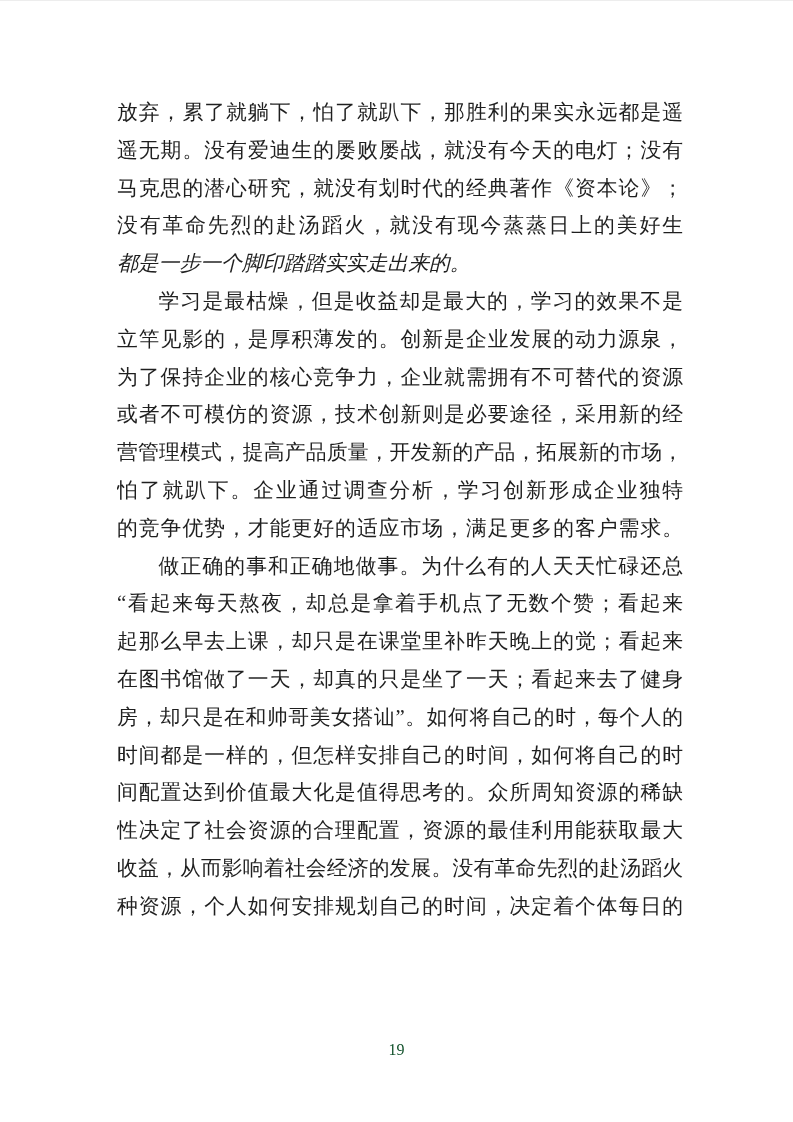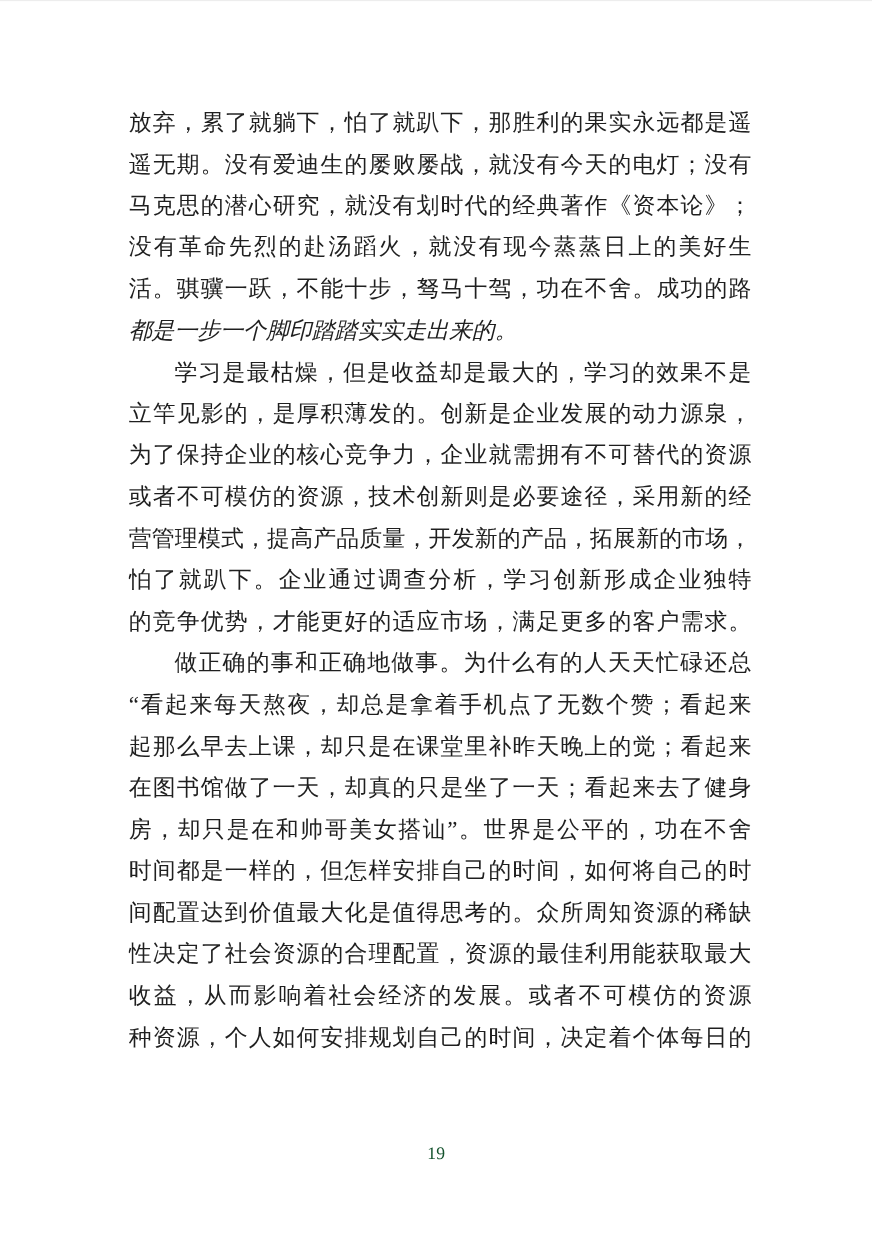--- a/index.html
+++ b/index.html
@@ -67,39 +67,38 @@
 <body>
 
 <div class="page">
   <div class="scan-edge"></div>
   <div class="text-block">
       <div class="paragraph">
         <div class="line">放弃，累了就躺下，怕了就趴下，那胜利的果实永远都是遥</div>
         <div class="line">遥无期。没有爱迪生的屡败屡战，就没有今天的电灯；没有</div>
         <div class="line">马克思的潜心研究，就没有划时代的经典著作《资本论》；</div>
         <div class="line">没有革命先烈的赴汤蹈火，就没有现今蒸蒸日上的美好生</div>
-        <div class="line">活。骐骥一跃，不能十步，驽马十驾，功在不舍。成功的路</div>
         <div class="line no-justify">都是一步一个脚印踏踏实实走出来的。</div>
       </div>
       <div class="paragraph">
         <div class="line first-indent">学习是最枯燥，但是收益却是最大的，学习的效果不是</div>
         <div class="line">立竿见影的，是厚积薄发的。创新是企业发展的动力源泉，</div>
         <div class="line">为了保持企业的核心竞争力，企业就需拥有不可替代的资源</div>
         <div class="line">或者不可模仿的资源，技术创新则是必要途径，采用新的经</div>
         <div class="line">营管理模式，提高产品质量，开发新的产品，拓展新的市场，</div>
         <div class="line">怕了就趴下。企业通过调查分析，学习创新形成企业独特</div>
         <div class="line">的竞争优势，才能更好的适应市场，满足更多的客户需求。</div>
       </div>
       <div class="paragraph">
         <div class="line first-indent">做正确的事和正确地做事。为什么有的人天天忙碌还总</div>
         <div class="line">“看起来每天熬夜，却总是拿着手机点了无数个赞；看起来</div>
         <div class="line">起那么早去上课，却只是在课堂里补昨天晚上的觉；看起来</div>
         <div class="line">在图书馆做了一天，却真的只是坐了一天；看起来去了健身</div>
-        <div class="line">房，却只是在和帅哥美女搭讪”。世界是公平的，功在不舍</div>
+        <div class="line">房，却只是在和帅哥美女搭讪”。如何将自己的时，每个人的</div>
         <div class="line">时间都是一样的，但怎样安排自己的时间，如何将自己的时</div>
         <div class="line">间配置达到价值最大化是值得思考的。众所周知资源的稀缺</div>
         <div class="line">性决定了社会资源的合理配置，资源的最佳利用能获取最大</div>
-        <div class="line">收益，从而影响着社会经济的发展。或者不可模仿的资源</div>
+        <div class="line">收益，从而影响着社会经济的发展。没有革命先烈的赴汤蹈火</div>
         <div class="line">种资源，个人如何安排规划自己的时间，决定着个体每日的</div>
       </div>
     </div>
   <div class="page-number">19</div>
 </div>
 
 </body></html>

